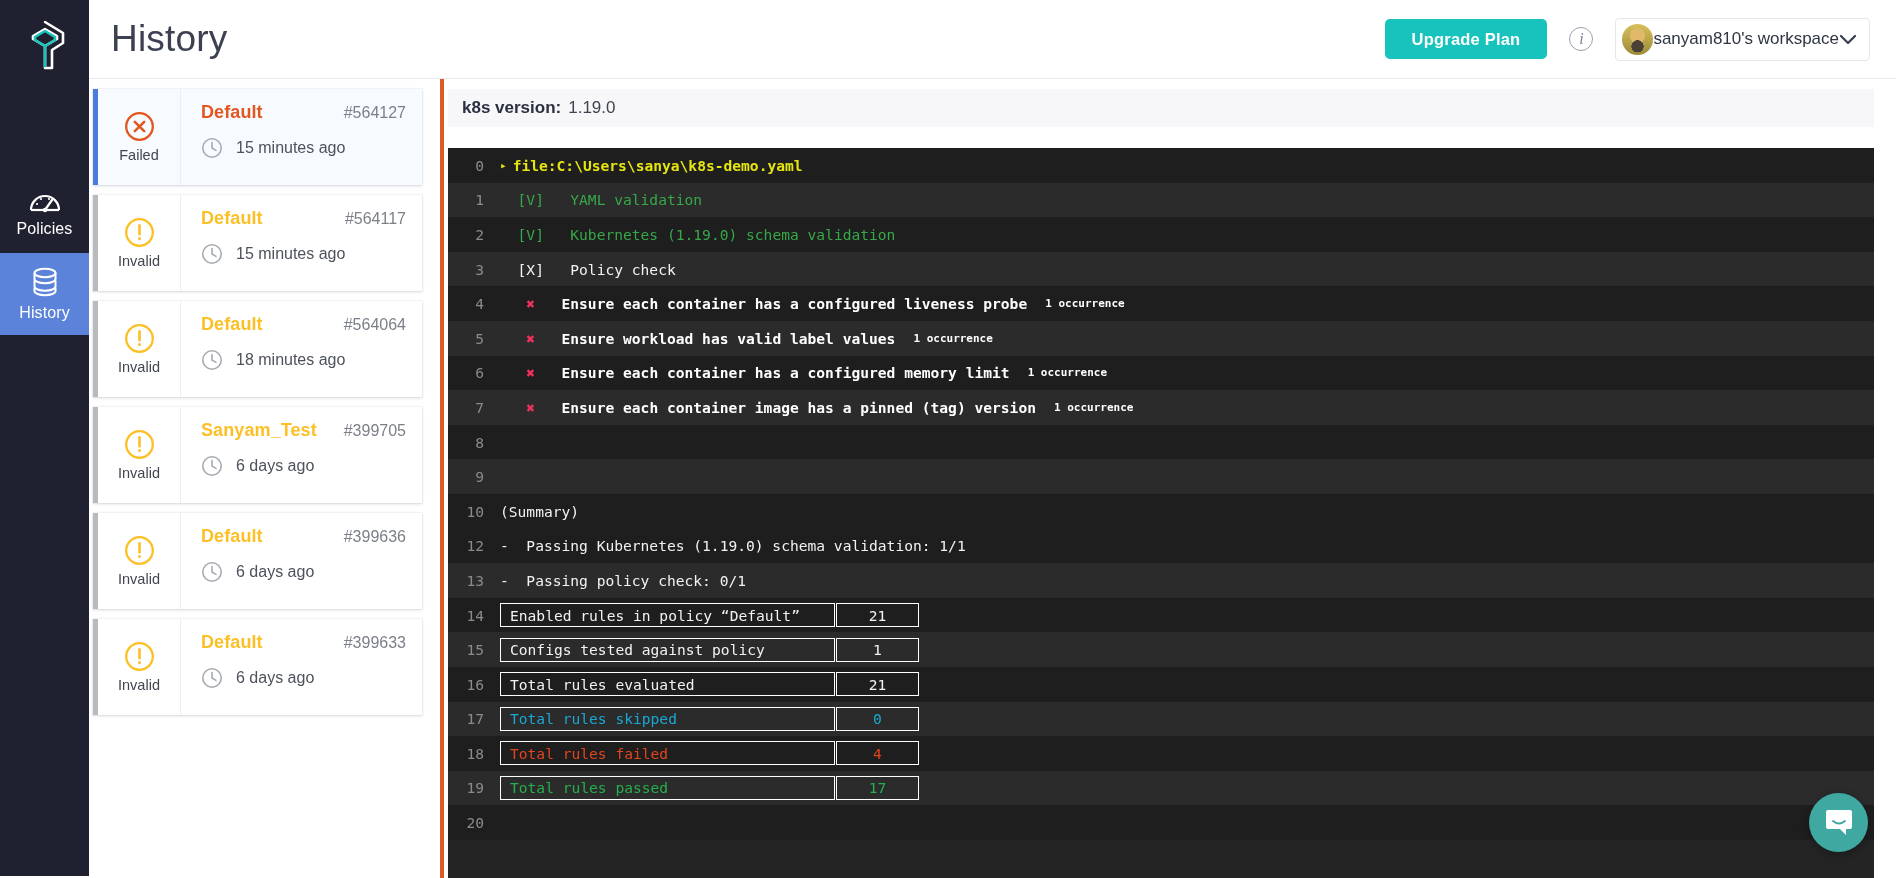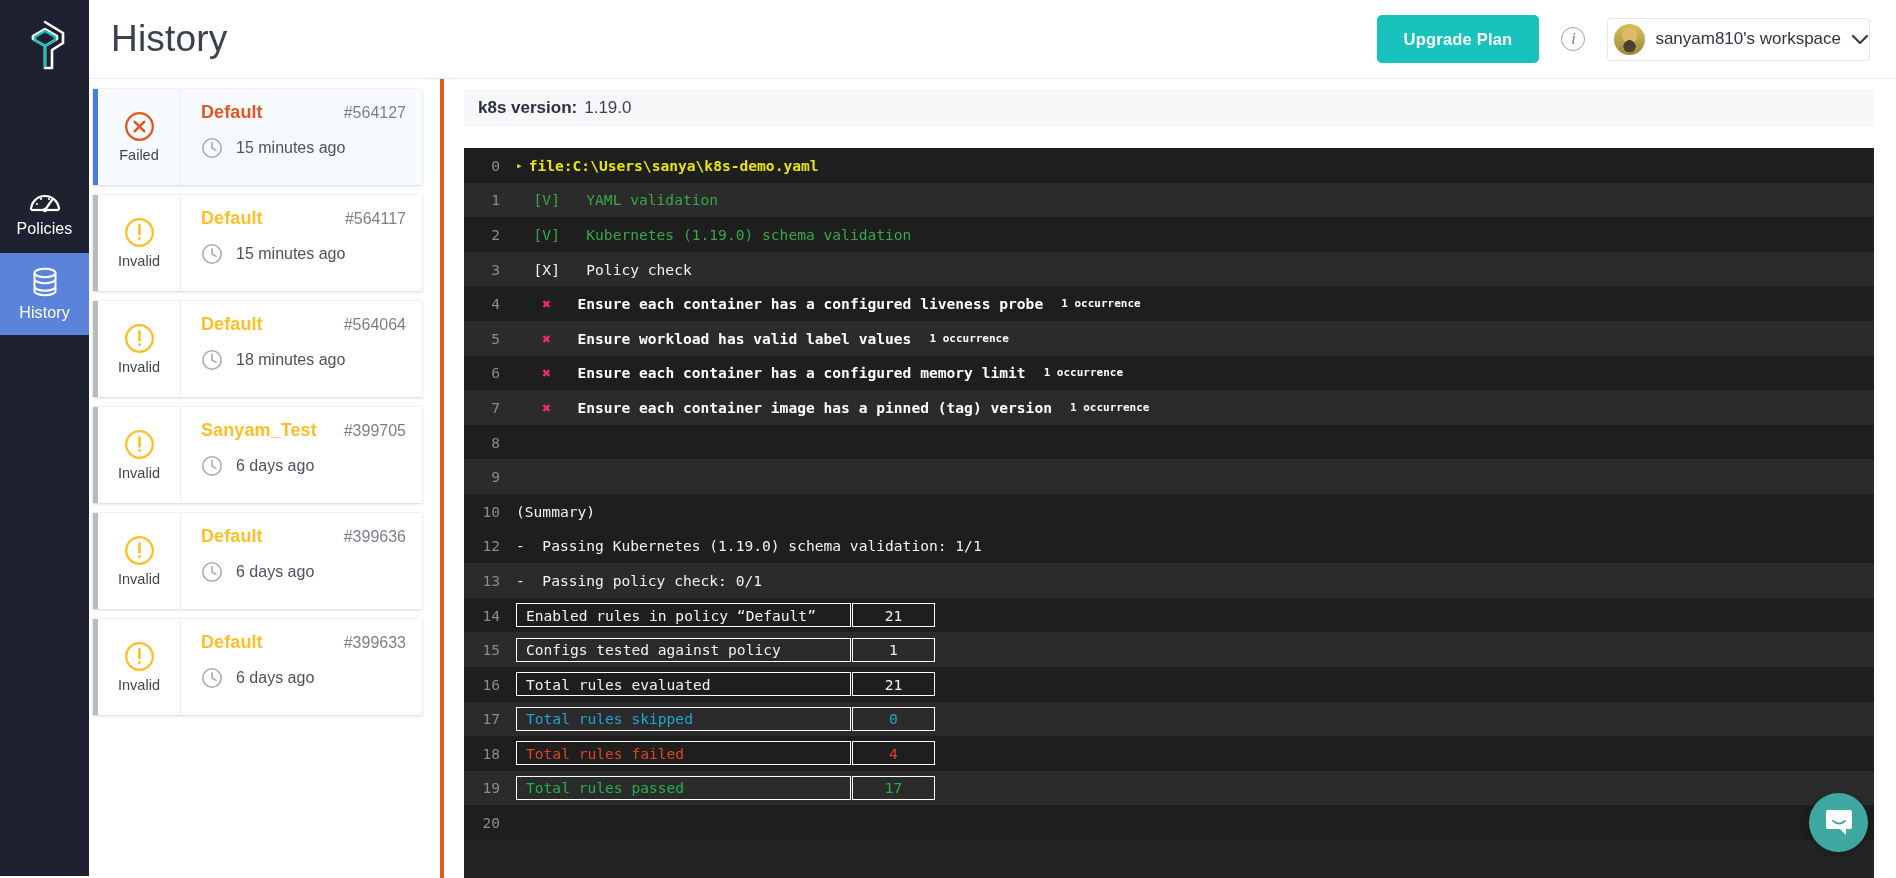--- a/index.html
+++ b/index.html
@@ -41,36 +41,36 @@
     display: flex; align-items: center;
     padding: 0 26px 0 22px;
   }
   .page-title {
     font-size: 37px; font-weight: 400; color: #3b4151; letter-spacing: .2px;
   }
   .header-right { margin-left: auto; display: flex; align-items: center; gap: 22px; }
   .upgrade-btn {
     background: #19c3bd; color: #ffffff;
     border: none; border-radius: 5px;
-    height: 48px; padding: 0 27px;
+    height: 40px; padding: 0 27px;
     font-size: 16.5px; font-weight: 700;
     font-family: "Liberation Sans", sans-serif;
     cursor: pointer; letter-spacing: .2px;
   }
   .info-icon {
     width: 24px; height: 24px; border-radius: 50%;
     border: 1.6px solid #9aa0ae; color: #7e8594;
     display: flex; align-items: center; justify-content: center;
     font-family: "Liberation Serif", serif;
     font-size: 16px; font-style: italic; cursor: pointer;
   }
   .workspace {
-    display: flex; align-items: center; gap: 10px;
+    display: flex; align-items: center; 
     border: 1px solid #e4e6ec; border-radius: 4px;
-    padding: 5px 0 5px 6px; cursor: pointer; background: #fff;
+    padding: 5px 12px 5px 6px; cursor: pointer; background: #fff;
   }
   .avatar {
     width: 31px; height: 31px; border-radius: 50%;
     background: #c9a227;
     background-image:
       radial-gradient(circle at 50% 72%, #4a4036 0 22%, transparent 23%),
       radial-gradient(circle at 50% 38%, #e0b96b 0 30%, transparent 31%),
       linear-gradient(#d8c15a, #9c8a3a);
     flex: 0 0 31px;
   }
@@ -115,21 +115,21 @@
   .hist-policy.invalid { color: #fcbf26; }
   .hist-id { margin-left: auto; font-size: 16px; color: #7b8089; }
   .hist-row2 { display: flex; align-items: center; gap: 13px; }
   .hist-time { font-size: 16px; color: #4d525c; }
 
   
   .detail {
     flex: 1 1 auto; min-width: 0;
     border-left: 4px solid #dd5b27;
     display: flex; flex-direction: column;
-    padding: 10px 22px 0 20px; background: #fff;
+    padding: 10px 22px 0 4px; background: #fff;
   }
   .k8sbar {
     background: #f7f7f9;
     height: 38px; flex: 0 0 38px;
     display: flex; align-items: center;
     padding: 0 14px; font-size: 17px; color: #3d4350;
   }
   .k8sbar b { font-weight: 700; color: #2b3040; margin-right: 7px; }
 
   .term {

